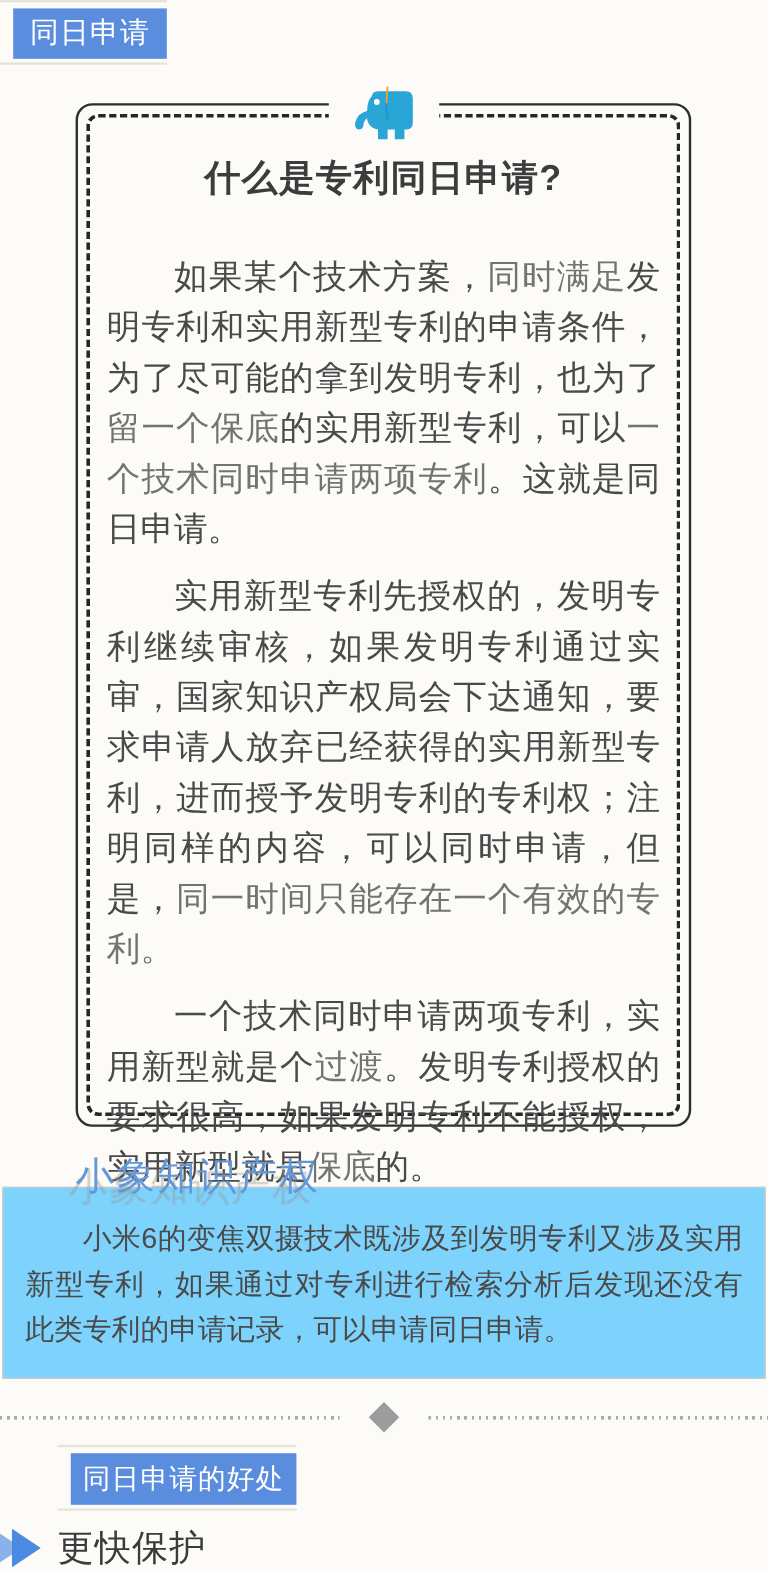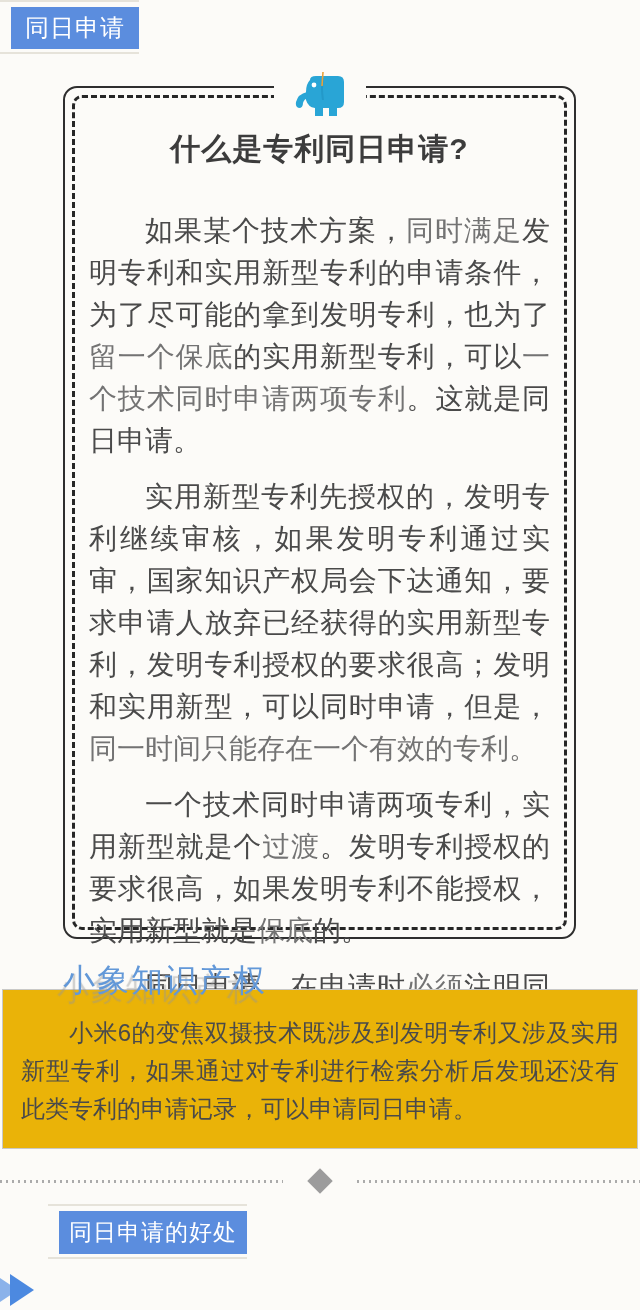--- a/index.html
+++ b/index.html
@@ -89,21 +89,21 @@
     color:#6298d8;
     text-shadow:-6px 9px 1px rgba(150,150,150,0.45);
     letter-spacing:2px;
   }
 
   
   .example-box {
     position:relative;
     z-index:1;
     margin:0 2px;
-    background:#eab308;
+    background:#7dd3fc;
     border:1px solid #c9c9c7;
     padding:24px 18px 20px 18px;
   }
   .example-box p {
     font-size:24px;
     line-height:38px;
     text-indent:2em;
     text-align:justify;
     color:#4a4a4a;
   }
@@ -175,21 +175,21 @@
 
       <circle cx="22" cy="13" r="2.4" fill="#ffffff"></circle>
 
       <path d="M31 0 L30 14" stroke="#e8a23c" stroke-width="1.6" fill="none"></path>
     </svg>
   </div>
   <div class="card-inner">
     <div class="card-title">什么是专利同日申请?</div>
     <div class="card-text">
       <p><span>如果某个技术方案，</span><span class="hl">同时满足</span><span>发明专利和实用新型专利的申请条件，为了尽可能的拿到发明专利，也为了</span><span class="hl">留一个保底</span><span>的实用新型专利，可以</span><span class="hl">一个技术同时申请两项专利</span><span>。这就是同日申请。</span></p>
-      <p><span>实用新型专利先授权的，发明专利继续审核，如果发明专利通过实审，国家知识产权局会下达通知，要求申请人放弃已经获得的实用新型专利，发明专利授权的要求很高；发明和实用新型，可以同时申请，但是，</span><span class="hl">同一时间只能存在一个有效的专利。</span></p>
+      <p><span>实用新型专利先授权的，发明专利继续审核，如果发明专利通过实审，国家知识产权局会下达通知，要求申请人放弃已经获得的实用新型专利，进而授予发明专利的专利权；注明同样的内容，可以同时申请，但是，</span><span class="hl">同一时间只能存在一个有效的专利。</span></p>
       <p><span>一个技术同时申请两项专利，实用新型就是个</span><span class="hl">过渡</span><span>。发明专利授权的要求很高，如果发明专利不能授权，实用新型就是</span><span class="hl">保底</span><span>的。</span></p>
       <p><span>同日申请，在申请时</span><span class="hl">必须</span><span>注明同样的内容</span><span class="hl">同时申请</span><span>发明和实用新型2种专利权。</span></p>
     </div>
   </div>
 </div>
 
 
 <div class="watermark">小象知识产权</div>
 
 
@@ -206,16 +206,17 @@
 
 
 <div class="badge-wrap section2-badge-wrap">
   <div class="badge badge2">同日申请的好处</div>
 </div>
 
 
 <div class="benefit-row">
   <div class="chev chev1"></div>
   <div class="chev chev2"></div>
+  <div class="benefit-label">更快保护</div>
 </div>
 
 
 
 
 </body></html>

